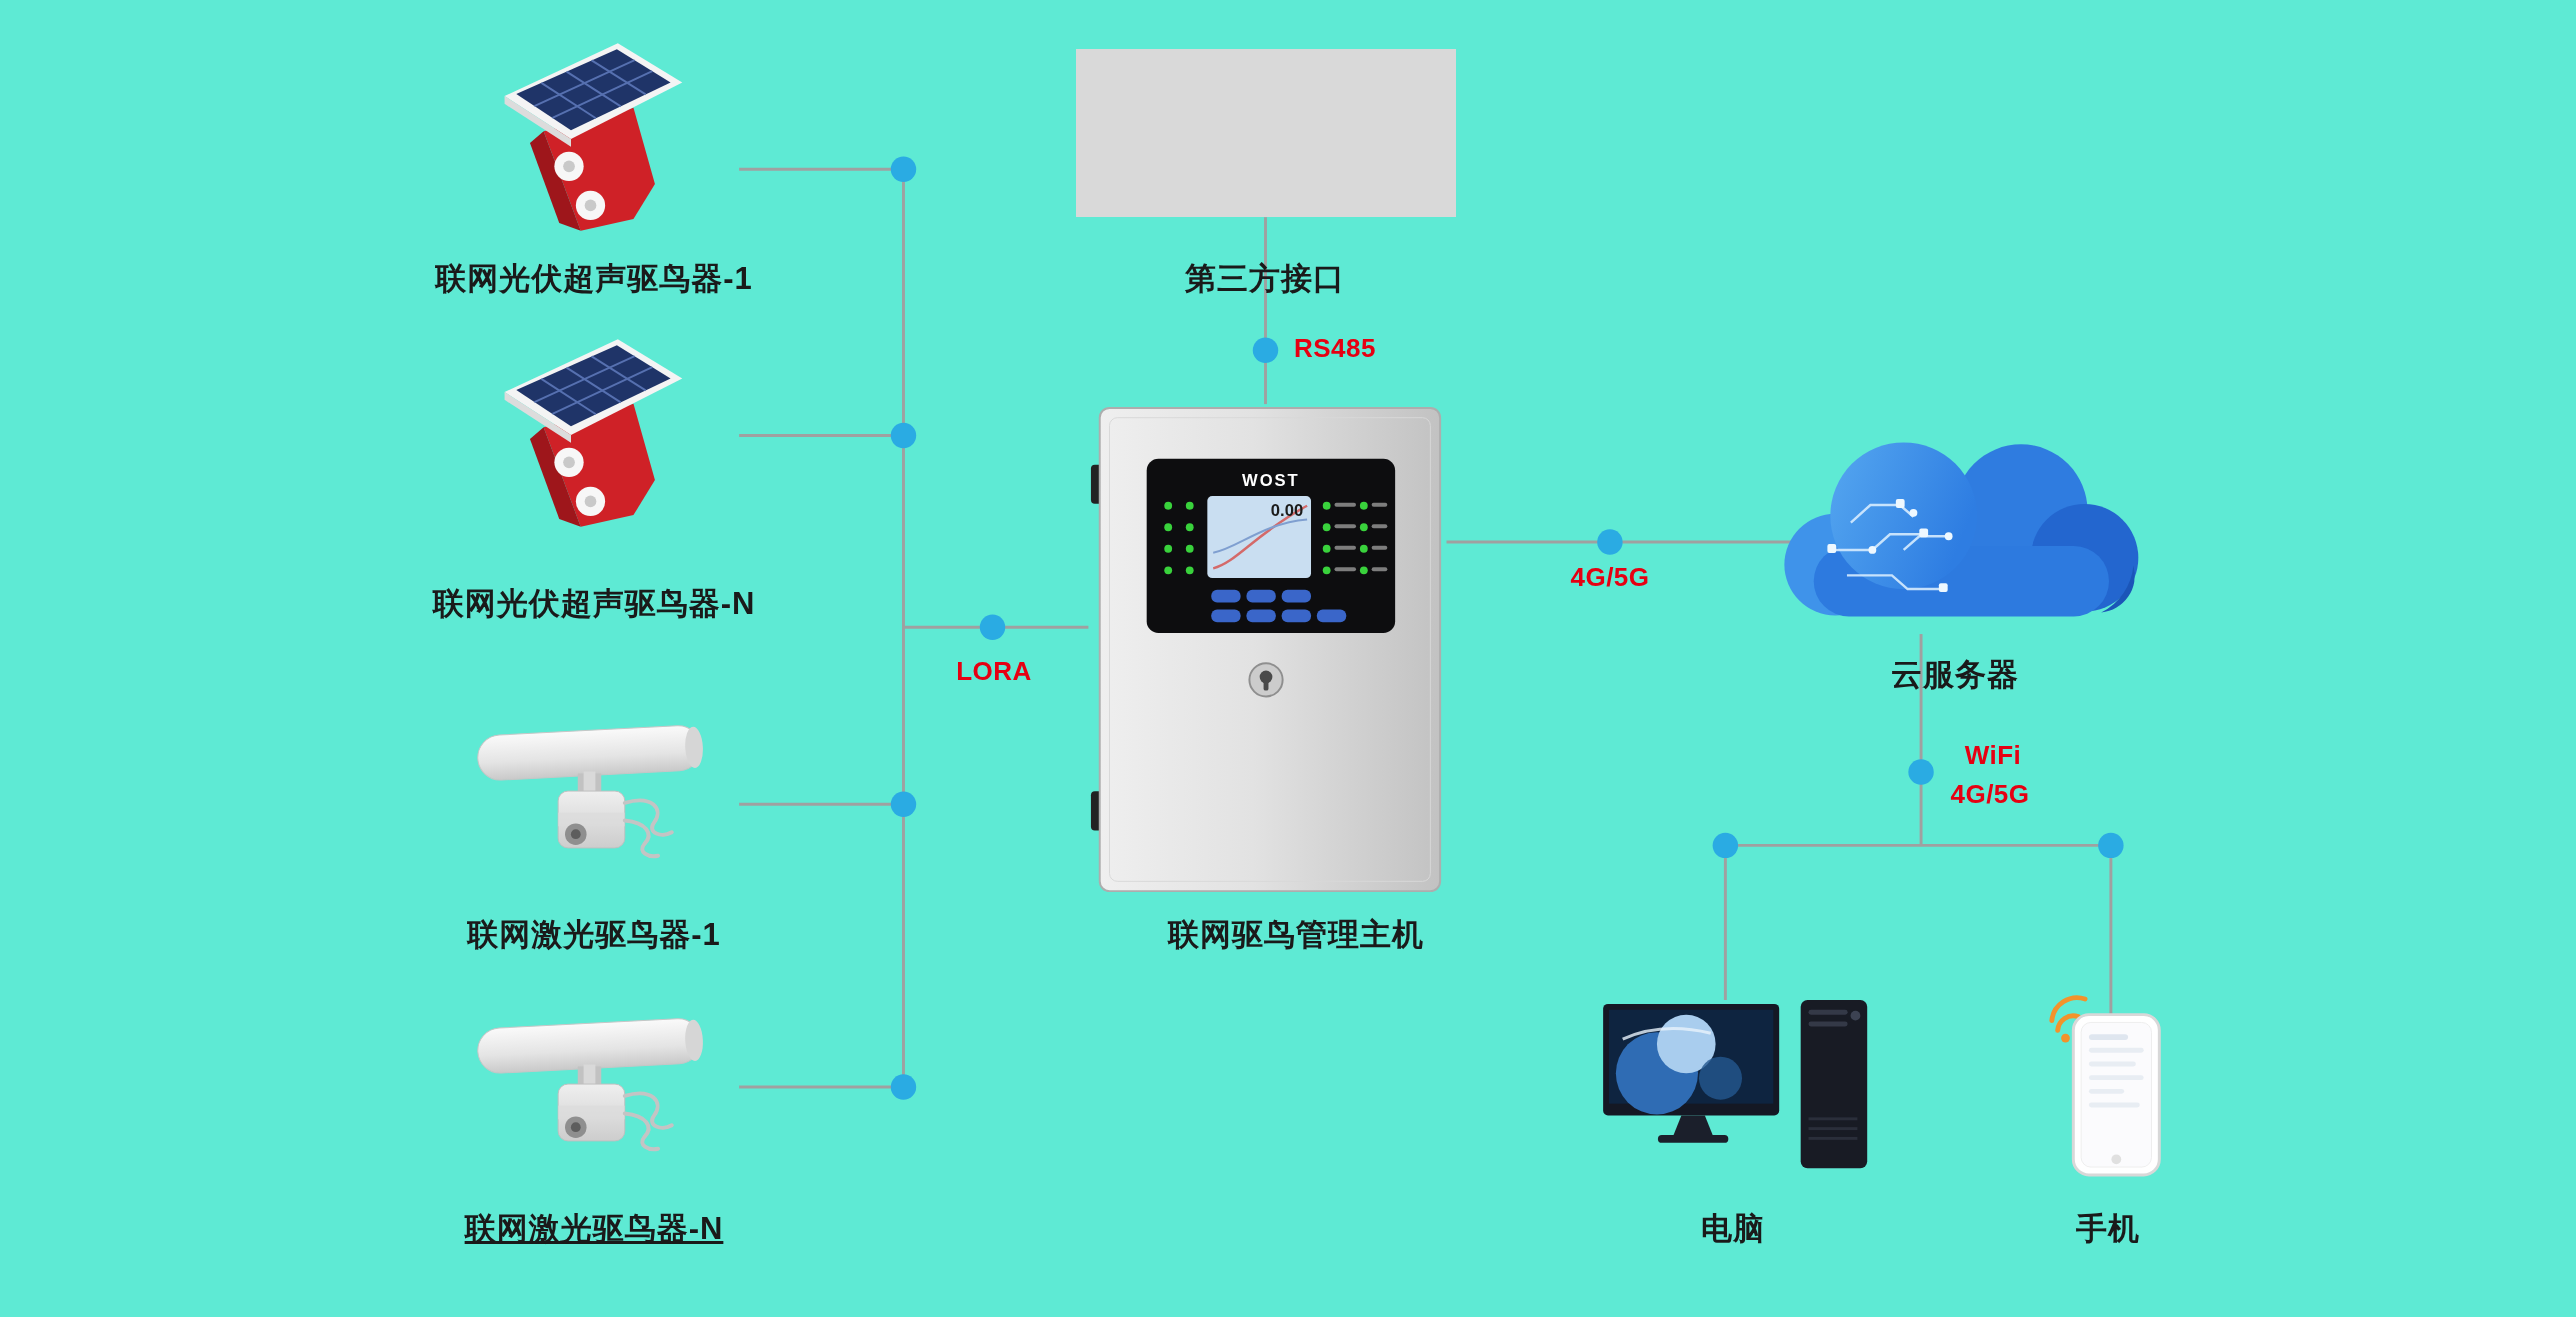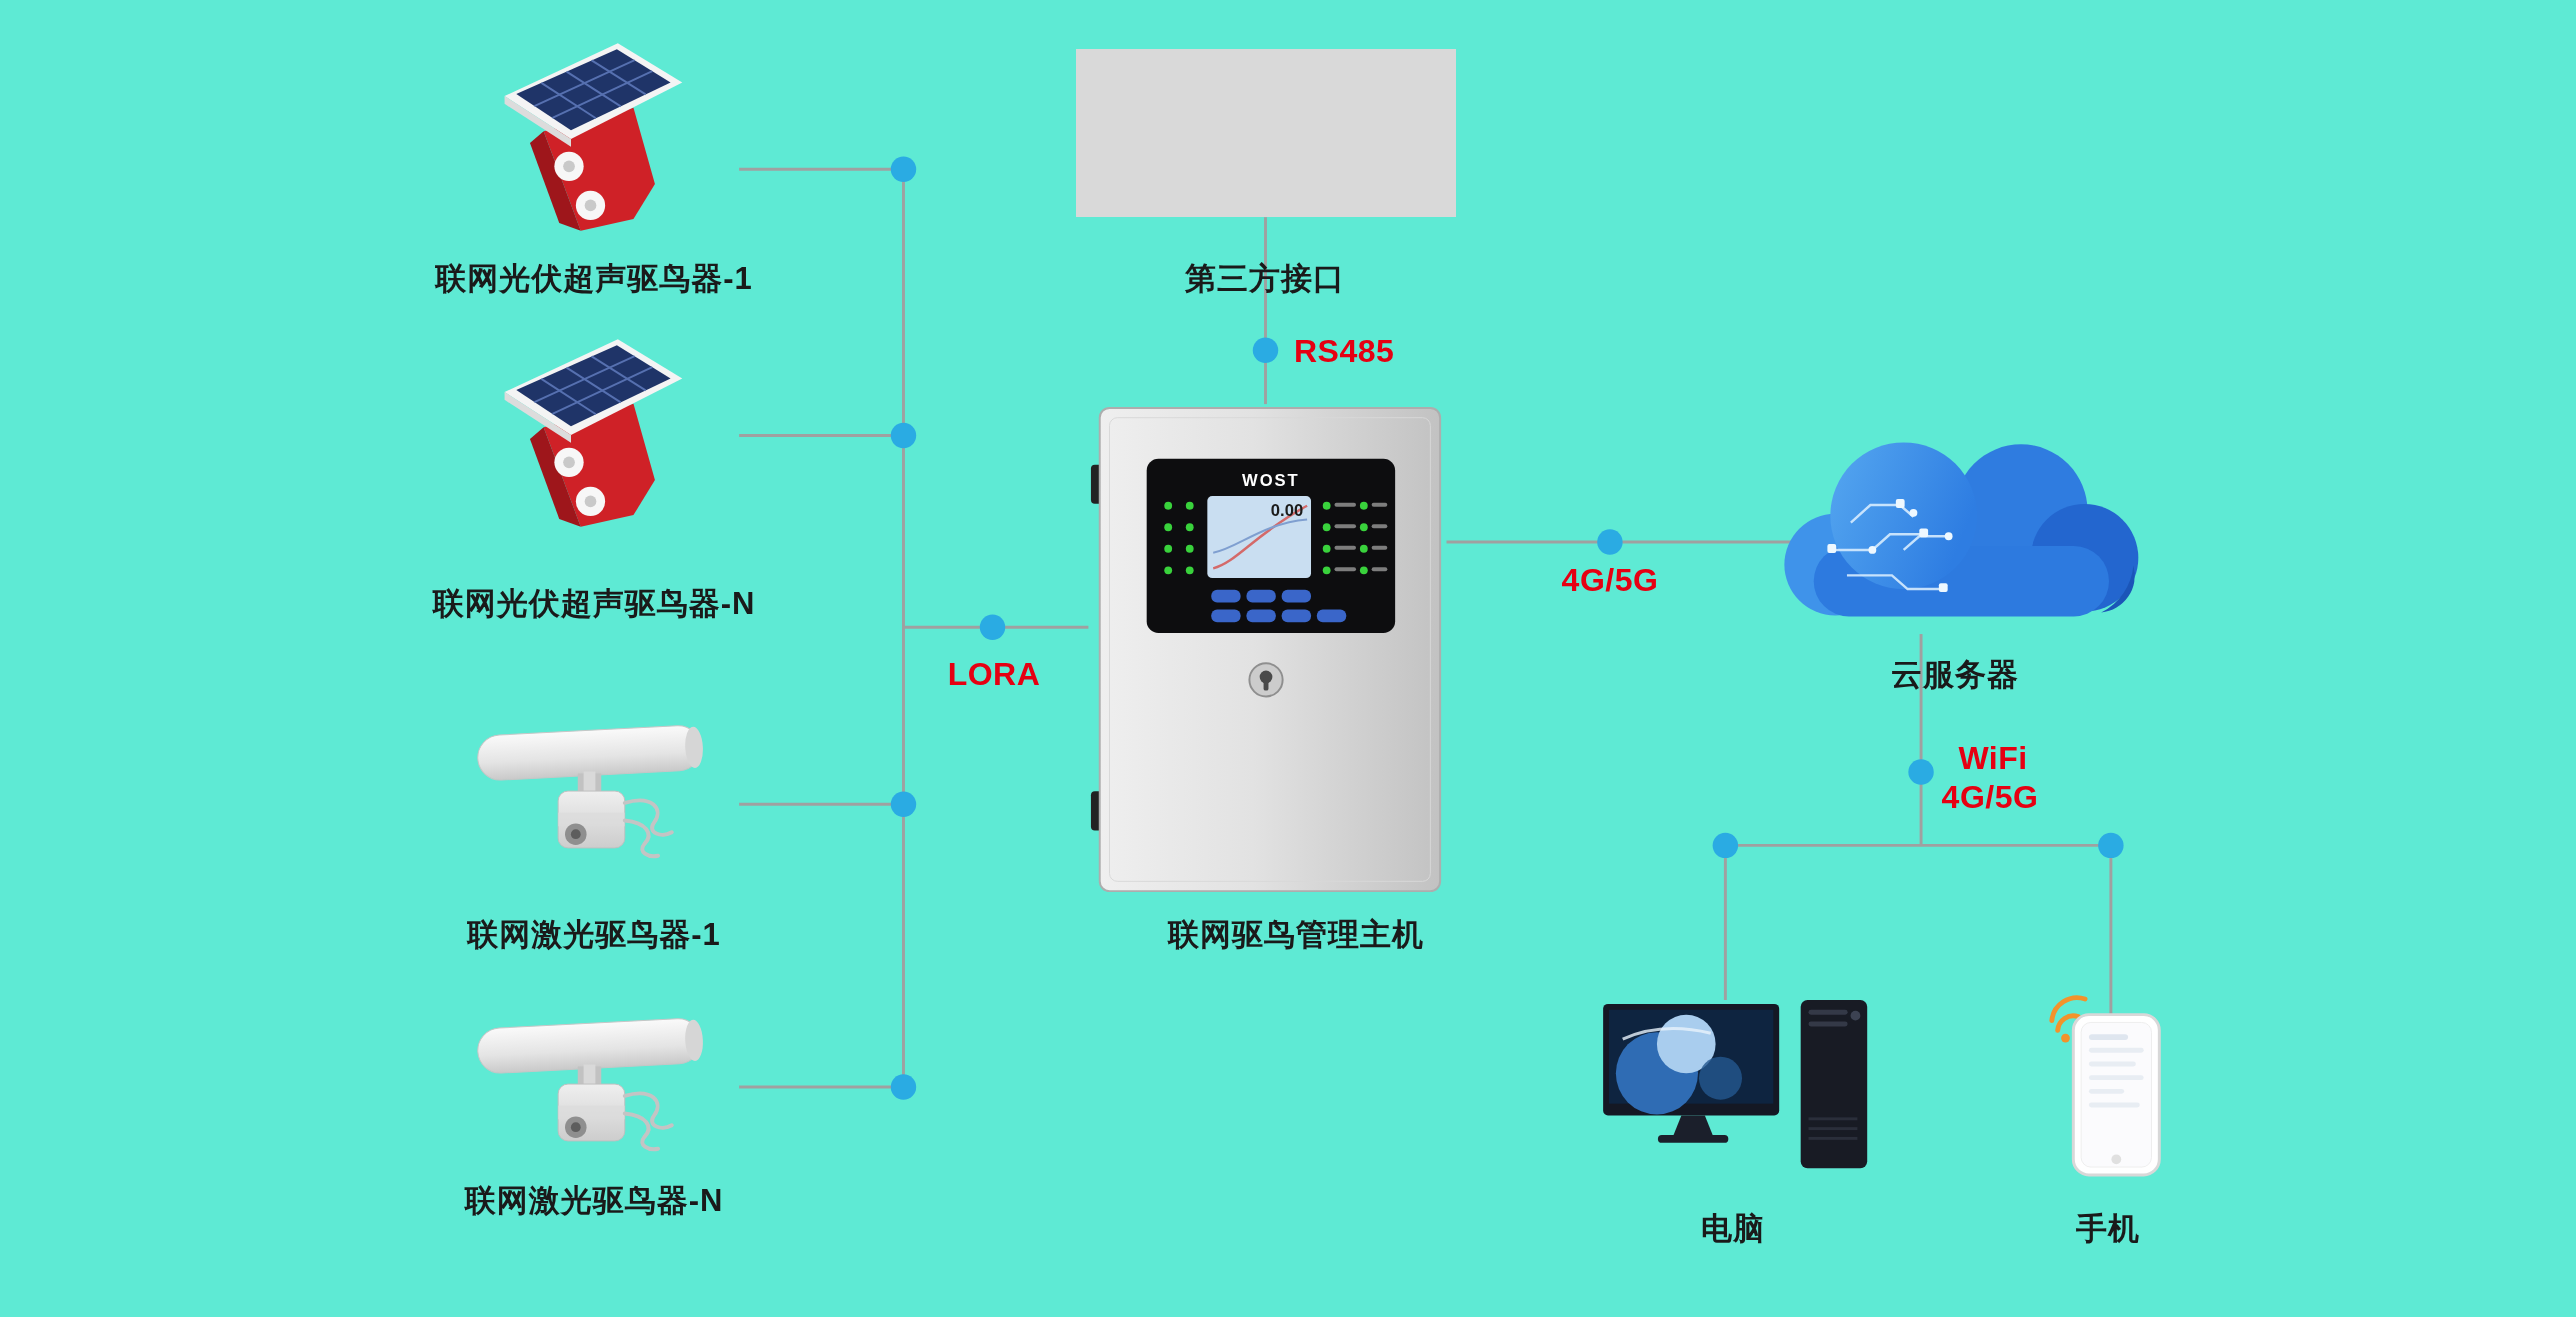--- a/index.html
+++ b/index.html
@@ -7,21 +7,21 @@
   .canvas{position:relative;width:2576px;height:1317px;background:#5eead4;overflow:hidden;}
   .wires{position:absolute;left:0;top:0;width:2576px;height:1317px;}
   .node{position:absolute;}
   .node svg{display:block;width:100%;height:100%;}
   .node-label{
     position:absolute;transform:translateX(-50%);
     font-size:31px;font-weight:600;color:#1a1a1a;white-space:nowrap;
     letter-spacing:1px;text-align:center;
   }
   .red-label{
-    position:absolute;color:#e60012;font-weight:700;font-size:32px;
+    position:absolute;color:#e60012;font-weight:700;font-size:26px;
     white-space:nowrap;letter-spacing:0.5px;
   }
   .red-label.centered{transform:translateX(-50%);text-align:center;}
   .page-title{
     position:absolute;transform:translateX(-50%);
     font-size:42px;font-weight:800;color:#111;white-space:nowrap;letter-spacing:2px;
   }
   .iface-box{
     position:absolute;left:1076px;top:49px;width:380px;height:168px;
     background:#d9d9d9;
@@ -155,21 +155,21 @@
         <rect x="92" y="118" width="68" height="14" fill="#dcdcdc" opacity="0.7"></rect>
         <circle cx="110" cy="140" r="11" fill="#8f8f8f"></circle>
         <circle cx="110" cy="140" r="5" fill="#5d5d5d"></circle>
         <g stroke="#c4c4c4" stroke-width="4" fill="none" stroke-linecap="round">
           <path d="M160 108 c 28 -8 40 6 30 20 c -8 11 8 16 18 10"></path>
           <path d="M160 126 c 22 2 30 14 20 24 c -7 8 4 14 14 12"></path>
         </g>
       </g>
     </svg>
   </div>
-  <div class="node-label" style="left:594px;top:1180px;">联网激光驱鸟器-N</div>
+  <div class="node-label" style="left:594px;top:1208px;text-decoration:underline;">联网激光驱鸟器-N</div>
 
   <div class="iface-box"></div>
   <div class="node-label" style="left:1265px;top:258px;font-family:Liberation Mono, monospace;">第三方接口</div>
 
   <div class="node" style="left:1088px;top:404px;width:358px;height:493px;">
     <svg viewBox="0 0 366 504">
       <defs>
         <linearGradient id="cabG" x1="0" y1="0" x2="1" y2="0">
           <stop offset="0" stop-color="#efefef"></stop>
             <stop offset="0.45" stop-color="#e2e2e2"></stop>

